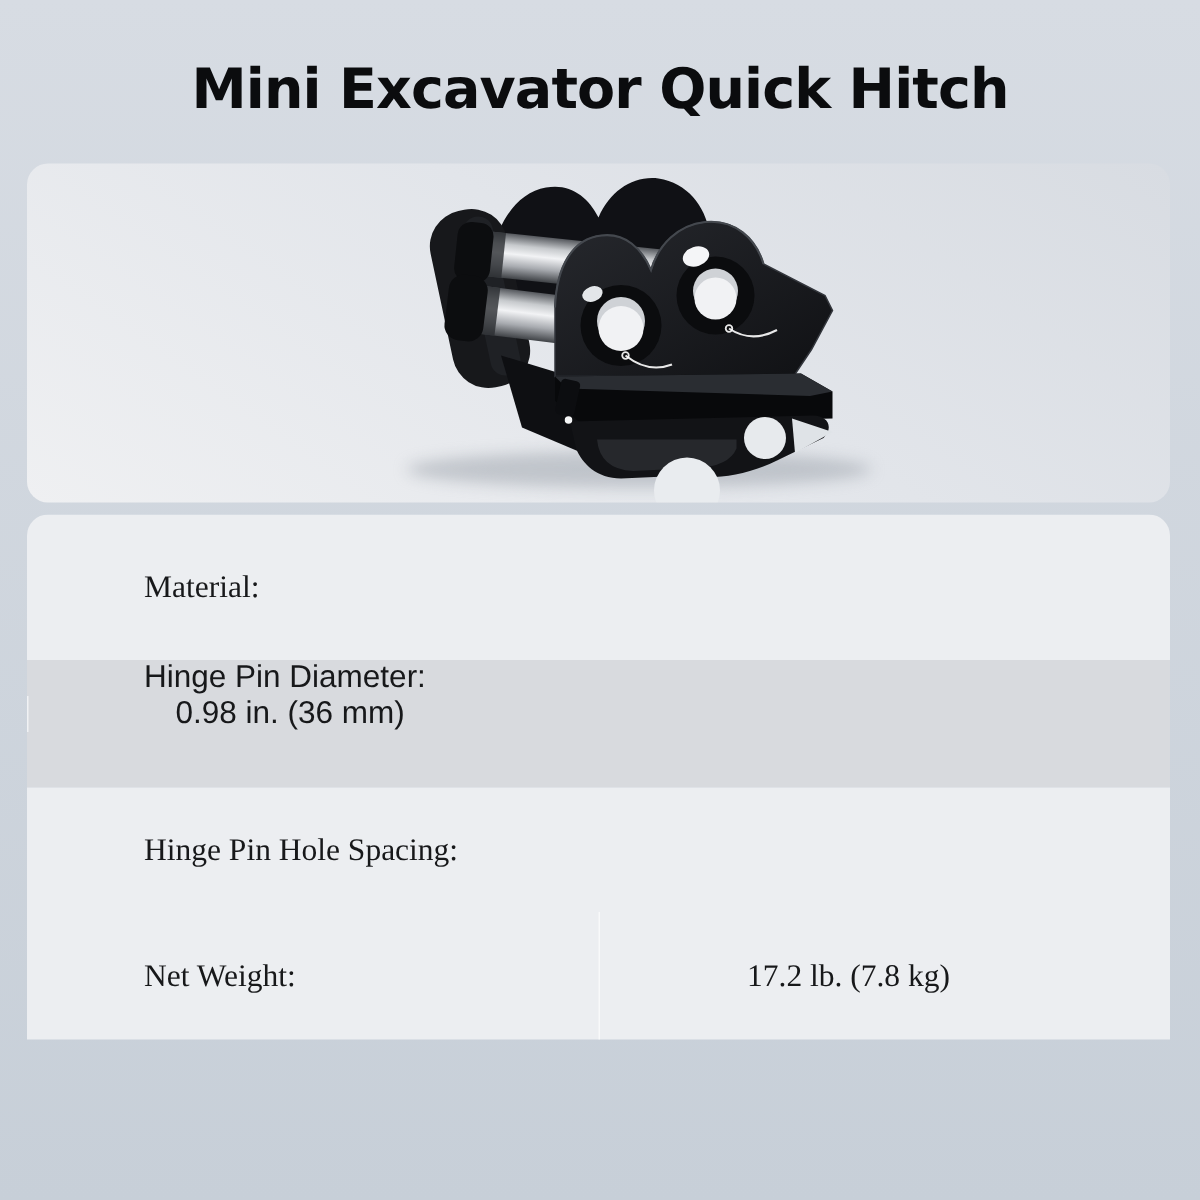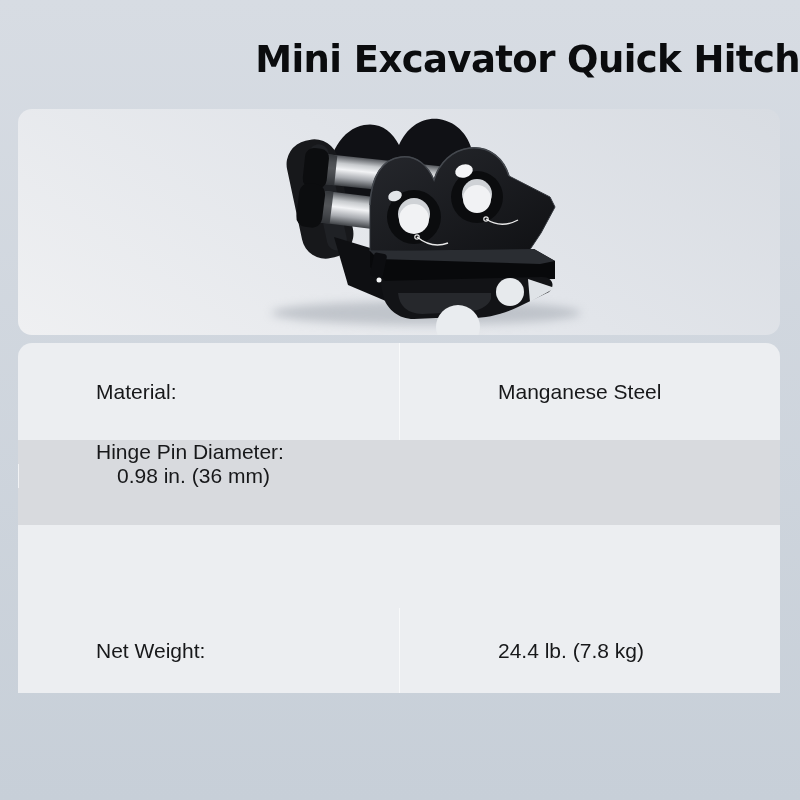--- a/index.html
+++ b/index.html
@@ -5,21 +5,21 @@
   * { margin: 0; padding: 0; box-sizing: border-box; }
   html, body { width: 800px; height: 800px; overflow: hidden; }
   body {
     font-family: "Liberation Sans", "DejaVu Sans", sans-serif;
     background: linear-gradient(180deg, var(--page_bg_top, #d7dce3) 0%, var(--page_bg_bottom, #c7cfd8) 100%);
     position: relative;
   }
   .title {
     position: absolute;
     top: 38px; left: 0; width: 800px;
-    text-align: right;
+    text-align: center;
     font-family: "DejaVu Sans", "Liberation Sans", sans-serif;
     font-weight: 800;
     font-size: 37px;
     letter-spacing: -0.6px;
     color: var(--title_text, #0b0c0e);
   }
   .hero-card {
     position: absolute;
     left: 18px; top: 109px;
     width: 762px; height: 226px;
@@ -36,21 +36,21 @@
     overflow: hidden;
     display: flex;
     flex-direction: column;
   }
   .spec-row { display: flex; width: 100%; }
   .spec-row:nth-child(1) { height: 97px; }
   .spec-row:nth-child(2) { height: 85px; flex-direction: column; }
   .spec-row:nth-child(3) { height: 83px; }
   .spec-row:nth-child(4) { height: 85px; }
   .spec-row:nth-child(5) { height: 90px; }
-  .spec-row.light { background: var(--row_light, #eceef1); }
+  .spec-row.light { background: var(--row_light, #eceef1); font-family: Liberation Serif, serif; }
   .spec-row.dark  { background: var(--row_dark, #d8dade); }
   .cell {
     display: flex;
     align-items: center;
     width: 50%;
     font-size: 21px;
     color: var(--spec_text, #17181a);
   }
   .cell.label { padding-left: 78px; }
   .cell.value { padding-left: 98px; border-left: 1px solid var(--divider, rgba(255,255,255,0.65)); }
@@ -142,27 +142,27 @@
         <circle cx="399" cy="128" r="2.2" stroke="#ffffff" stroke-width="1.2" fill="none" opacity="0.9"></circle>
         <path d="M468,110 Q483,120 500,111" stroke="#ffffff" stroke-width="1.4" fill="none" opacity="0.9"></path>
         <circle cx="468" cy="110" r="2.2" stroke="#ffffff" stroke-width="1.2" fill="none" opacity="0.9"></circle>
       </g>
     </svg>
   </div>
 
   <div class="spec-table">
     <div class="spec-row light">
       <div class="cell label">Material:</div>
-      <div class="cell value">Manganese Steel</div>
     </div>
     <div class="spec-row dark">
       <div class="cell label">Hinge Pin Diameter:</div>
       <div class="cell value">0.98 in. (36 mm)</div>
     </div>
     <div class="spec-row light">
+      <div class="cell label">Hinge Pin Hole Spacing:</div>
     </div>
     <div class="spec-row light">
       <div class="cell label">Net Weight:</div>
-      <div class="cell value">24.4 lb. (7.8 kg)</div>
+      <div class="cell value">17.2 lb. (7.8 kg)</div>
     </div>
   </div>
 
 </div>
 
 </body></html>

